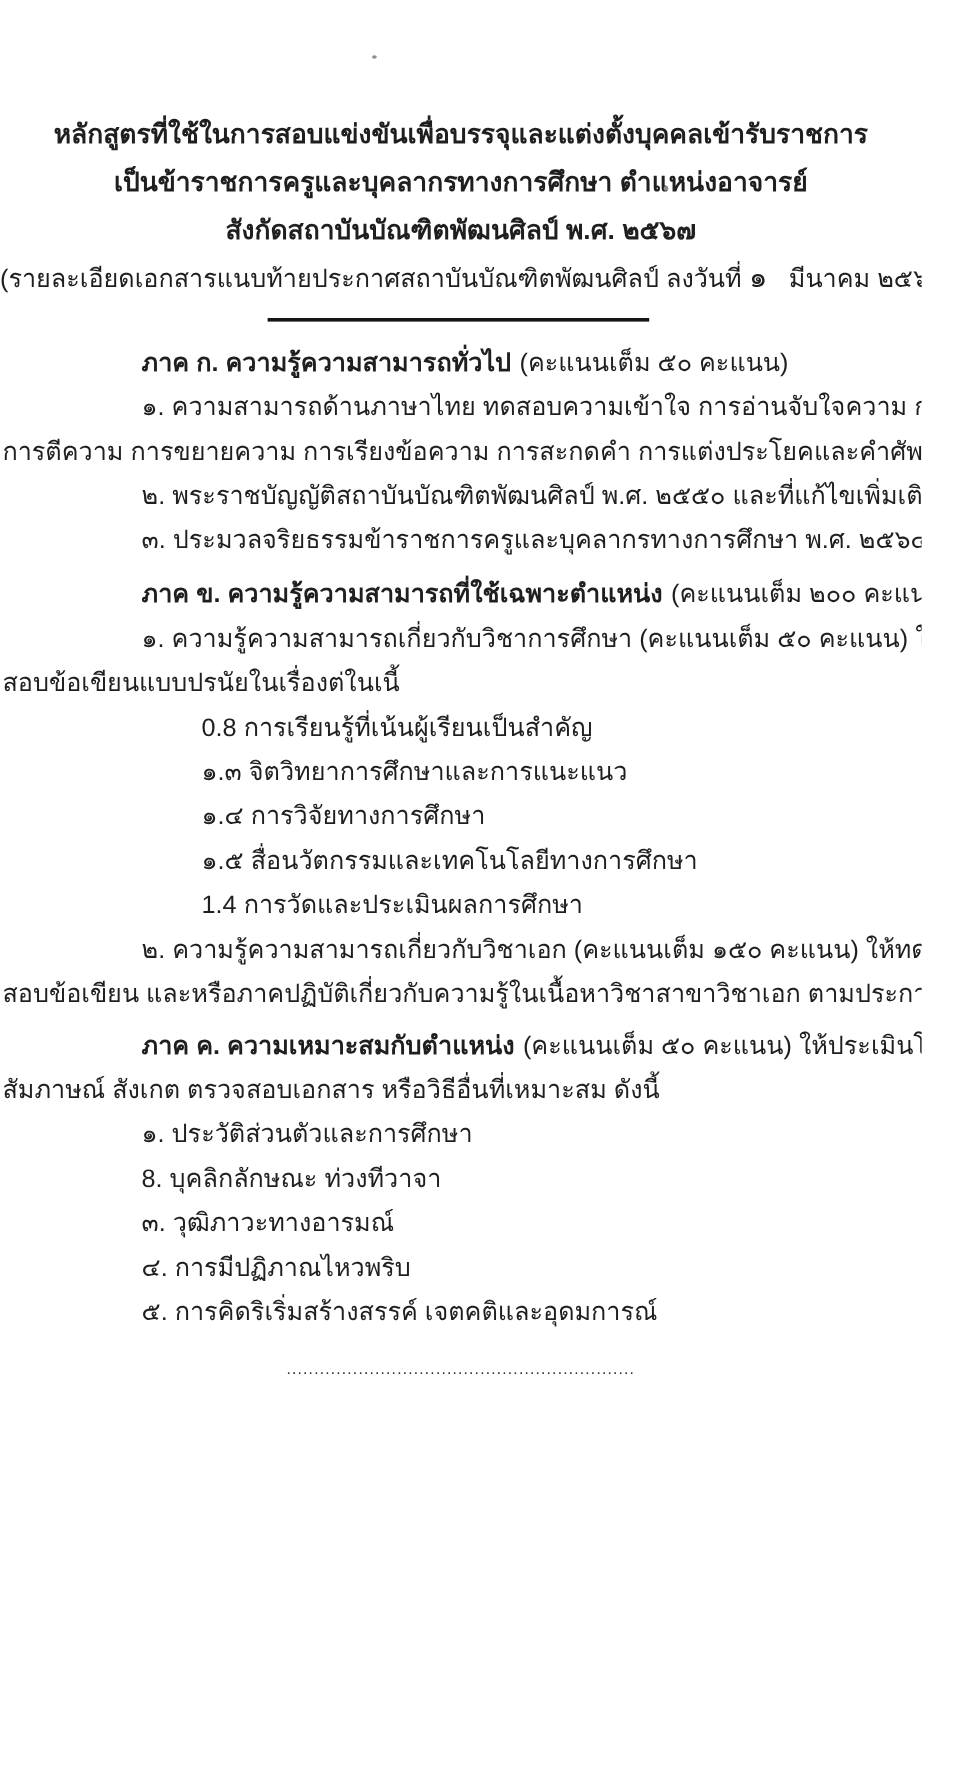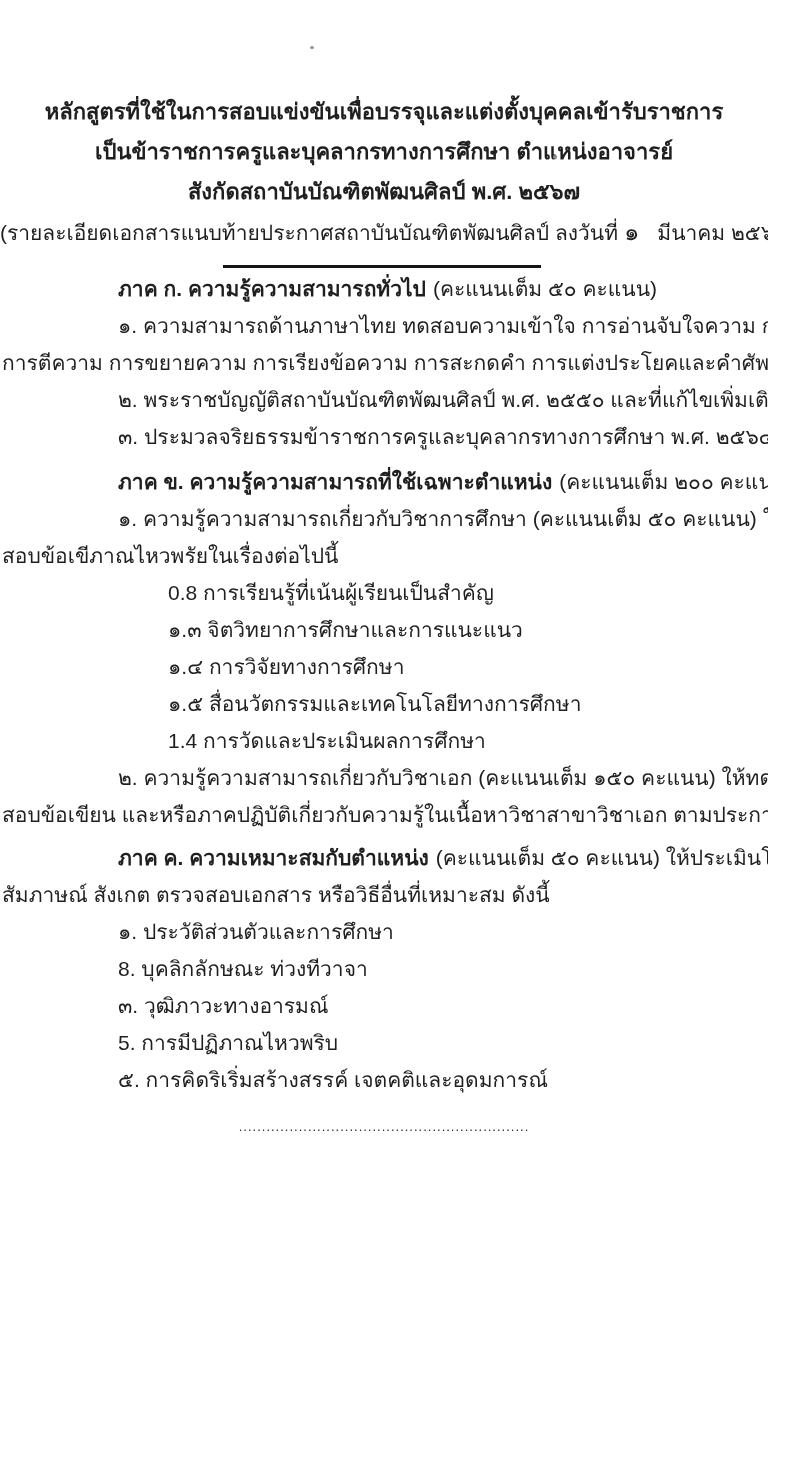--- a/index.html
+++ b/index.html
@@ -40,21 +40,21 @@
     margin: 0 18px 0 6px;
     transform: rotate(-4deg);
   }
   .divider {
     width: 318px;
     height: 3px;
     background: #151515;
     margin: 12px 0 0 223px;
   }
   .body-text {
-    margin-top: 2px;
+    margin-top: 16px;
     font-size: 21px;
     line-height: 37px;
   }
   .line {
     white-space: nowrap;
   }
   .indent-1 { padding-left: 118px; }
   .indent-2 { padding-left: 168px; }
   .flush    { padding-left: 2px; }
   .sect-heading { font-weight: 700; }
@@ -102,36 +102,36 @@
       </div>
       <div class="line indent-1">๑. ความสามารถด้านภาษาไทย ทดสอบความเข้าใจ การอ่านจับใจความ การสรุปความ</div>
       <div class="line flush">การตีความ การขยายความ การเรียงข้อความ การสะกดคำ การแต่งประโยคและคำศัพท์ (อัตนัย)</div>
       <div class="line indent-1">๒. พระราชบัญญัติสถาบันบัณฑิตพัฒนศิลป์ พ.ศ. ๒๕๕๐ และที่แก้ไขเพิ่มเติม (ปรนัย)</div>
       <div class="line indent-1">๓. ประมวลจริยธรรมข้าราชการครูและบุคลากรทางการศึกษา พ.ศ. ๒๕๖๔ (ปรนัย)</div>
 
       <div class="line indent-1 gap-b">
         <span class="sect-heading">ภาค ข. ความรู้ความสามารถที่ใช้เฉพาะตำแหน่ง</span><span class="sect-note">(คะแนนเต็ม ๒๐๐ คะแนน)</span>
       </div>
       <div class="line indent-1">๑. ความรู้ความสามารถเกี่ยวกับวิชาการศึกษา (คะแนนเต็ม ๕๐ คะแนน) ให้ทดสอบโดยการ</div>
-      <div class="line flush">สอบข้อเขีภาณไหวพรัยในเรื่องต่อไปนี้</div>
+      <div class="line flush">สอบข้อเขียนแบบปรนัยในเรื่องต่ในเนี้</div>
       <div class="line indent-2">0.8 การเรียนรู้ที่เน้นผู้เรียนเป็นสำคัญ</div>
       <div class="line indent-2">๑.๓ จิตวิทยาการศึกษาและการแนะแนว</div>
       <div class="line indent-2">๑.๔ การวิจัยทางการศึกษา</div>
       <div class="line indent-2">๑.๕ สื่อนวัตกรรมและเทคโนโลยีทางการศึกษา</div>
       <div class="line indent-2">1.4 การวัดและประเมินผลการศึกษา</div>
       <div class="line indent-1">๒. ความรู้ความสามารถเกี่ยวกับวิชาเอก (คะแนนเต็ม ๑๕๐ คะแนน) ให้ทดสอบโดยวิธีการ</div>
       <div class="line flush">สอบข้อเขียน และหรือภาคปฏิบัติเกี่ยวกับความรู้ในเนื้อหาวิชาสาขาวิชาเอก ตามประกาศรับสมัครสอบแข่งขัน</div>
 
       <div class="line indent-1 gap-c">
         <span class="sect-heading">ภาค ค. ความเหมาะสมกับตำแหน่ง</span><span class="sect-note">(คะแนนเต็ม ๕๐ คะแนน) ให้ประเมินโดยวิธีการ</span>
       </div>
       <div class="line flush">สัมภาษณ์ สังเกต ตรวจสอบเอกสาร หรือวิธีอื่นที่เหมาะสม ดังนี้</div>
       <div class="line indent-1">๑. ประวัติส่วนตัวและการศึกษา</div>
       <div class="line indent-1">8. บุคลิกลักษณะ ท่วงทีวาจา</div>
       <div class="line indent-1">๓. วุฒิภาวะทางอารมณ์</div>
-      <div class="line indent-1">5. การมีปฏิภาณไหวพริบ</div>
+      <div class="line indent-1">๔. การมีปฏิภาณไหวพริบ</div>
       <div class="line indent-1">๕. การคิดริเริ่มสร้างสรรค์ เจตคติและอุดมการณ์</div>
 
       <div class="dots-line">...............................................................</div>
 
     </div>
   </div>
 </div>
 
 </body></html>

